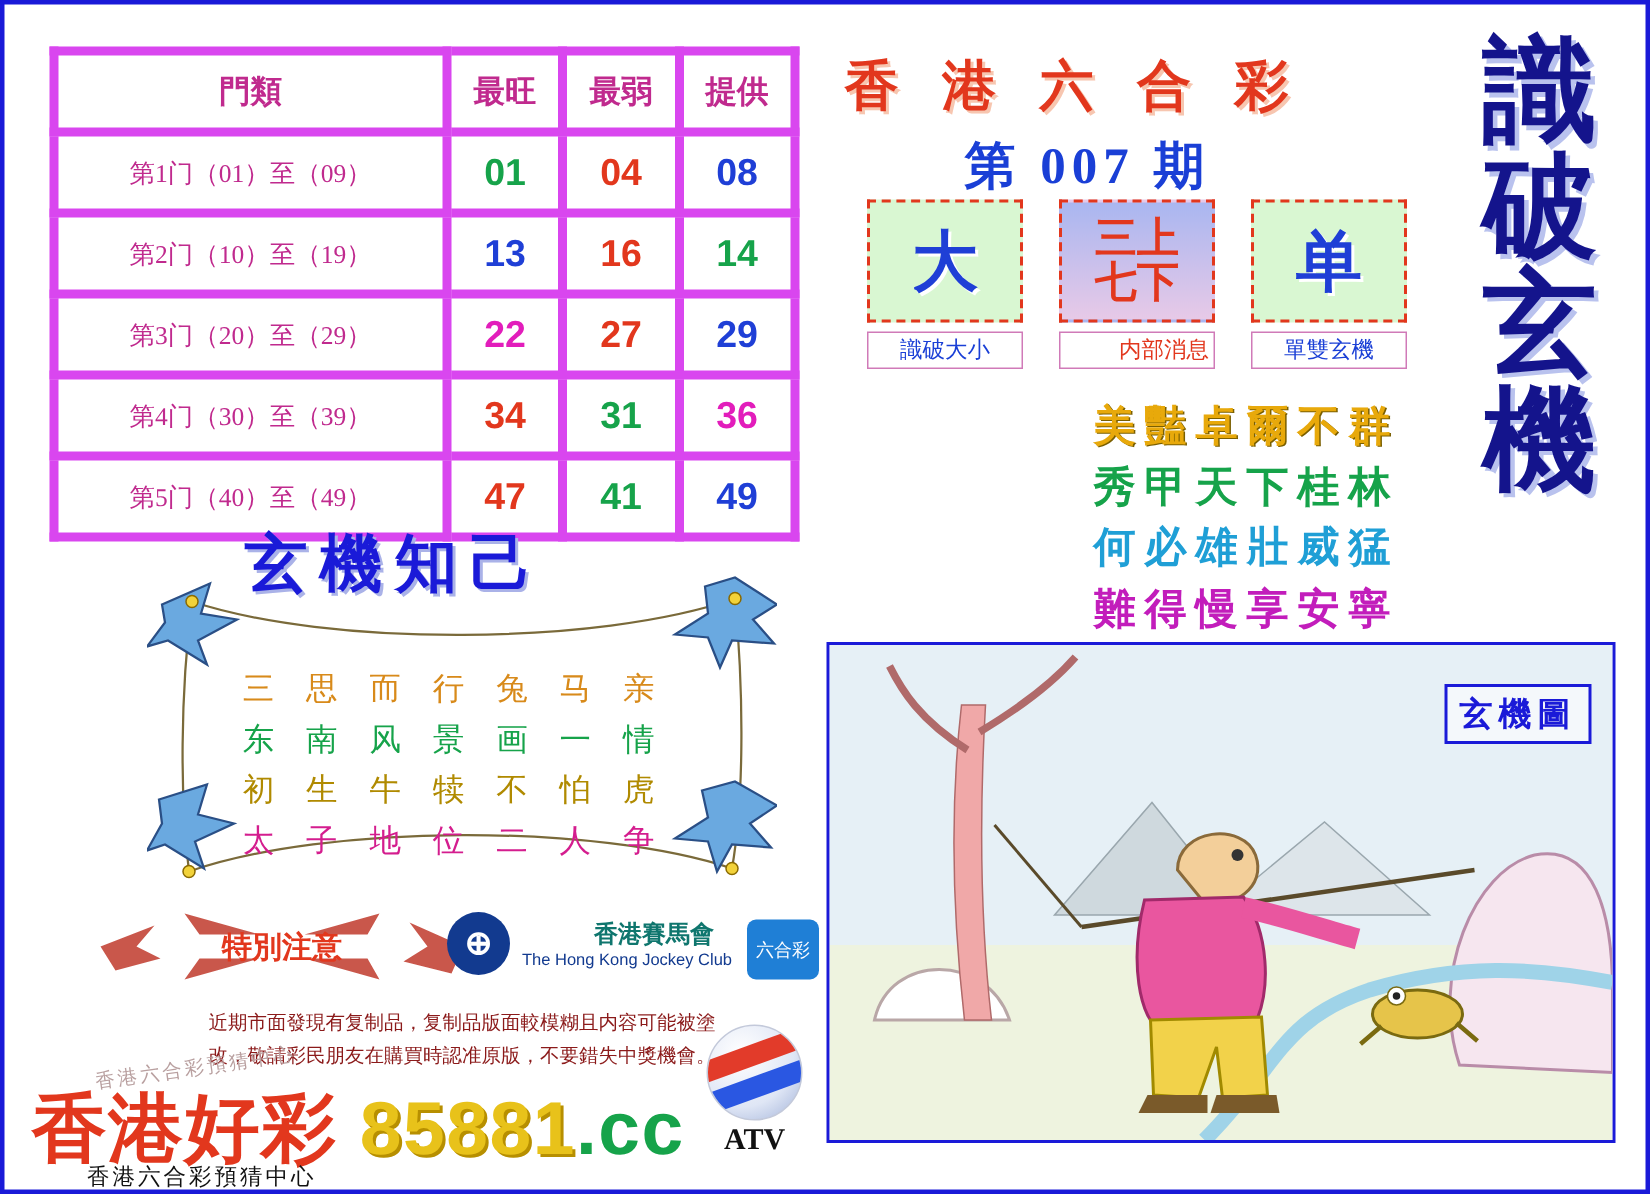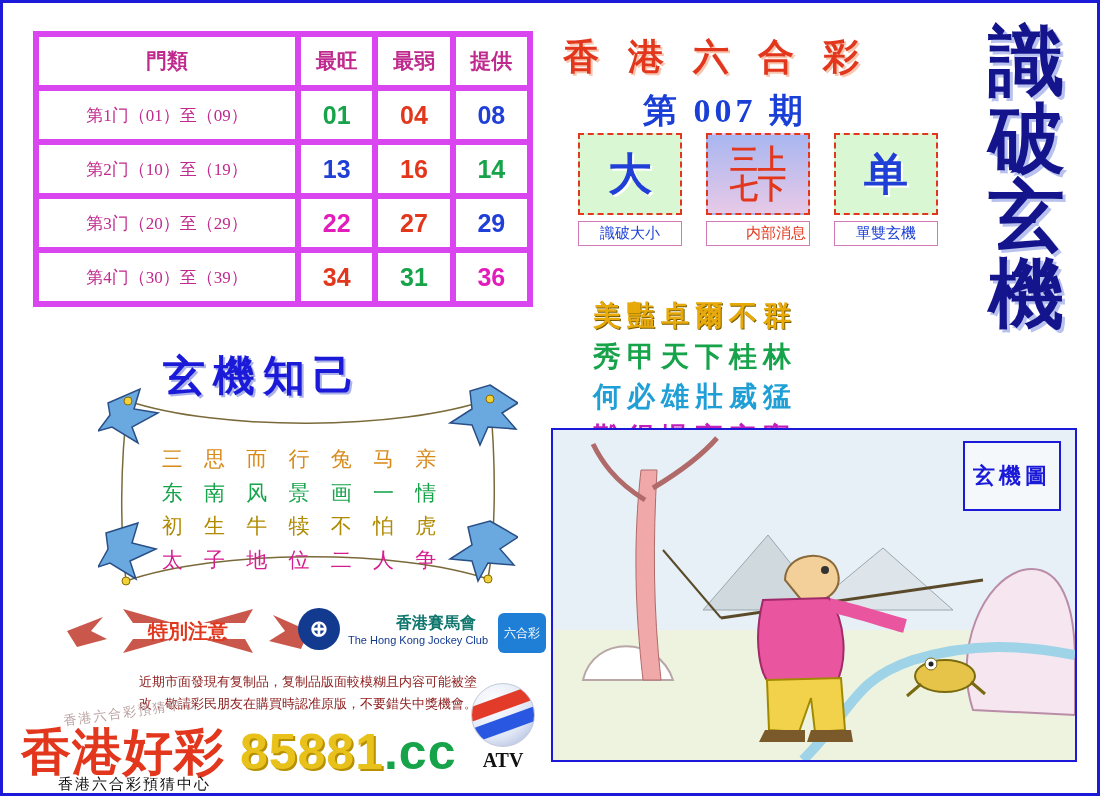--- a/index.html
+++ b/index.html
@@ -154,22 +154,21 @@
   .poem-right {
     position: absolute;
     left: 590px;
     top: 262px;
     width: 340px;
     font-family: "Liberation Serif", serif;
     font-size: 28px;
     font-weight: bold;
     letter-spacing: 6px;
     line-height: 1.45;
-    text-align: left;
-    margin-top: 31px;
+    text-align: right;
   }
   .poem-right div:nth-child(1){ color:#e8a90b; text-shadow:1px 1px 0 #7a5f00; }
   .poem-right div:nth-child(2){ color:#16a34a; }
   .poem-right div:nth-child(3){ color:#1f9fd6; }
   .poem-right div:nth-child(4){ color:#c21dbb; }
 
   
   .banner-title {
     position: absolute;
     left: 160px;
@@ -319,22 +318,22 @@
     top: 425px;
     width: 522px;
     height: 330px;
     border: 2px solid #1a1ad8;
     background: linear-gradient(#e9f2f7 0%, #f3f7e4 55%, #eef4e2 100%);
     overflow: hidden;
   }
   .pic-title {
     position: absolute;
     right: 14px;
-    top: 11px;
-    padding: 18px 8px;
+    top: 26px;
+    padding: 3px 8px;
     border: 2px solid #1a1ad8;
     font-family: "Liberation Serif", serif;
     font-size: 22px;
     font-weight: bold;
     color: #1a1ad8;
     letter-spacing: 4px;
     background: rgba(255,255,255,0.55);
   }
 
   
@@ -394,20 +393,26 @@
             <td class="num c-mag">22</td>
             <td class="num c-red">27</td>
             <td class="num c-blue">29</td>
           </tr>
           <tr>
             <td class="label">第4门（30）至（39）</td>
             <td class="num c-red">34</td>
             <td class="num c-green">31</td>
             <td class="num c-mag">36</td>
           </tr>
+          <tr>
+            <td class="label">第5门（40）至（49）</td>
+            <td class="num c-red">47</td>
+            <td class="num c-green">41</td>
+            <td class="num c-blue">49</td>
+          </tr>
         </tbody>
     </table>
   </div>
 
   <div class="hk-title">香 港 六 合 彩</div>
   <div class="issue">第 007 期</div>
   <div class="big-vertical">
     <div>識</div>
     <div>破</div>
     <div>玄</div>

